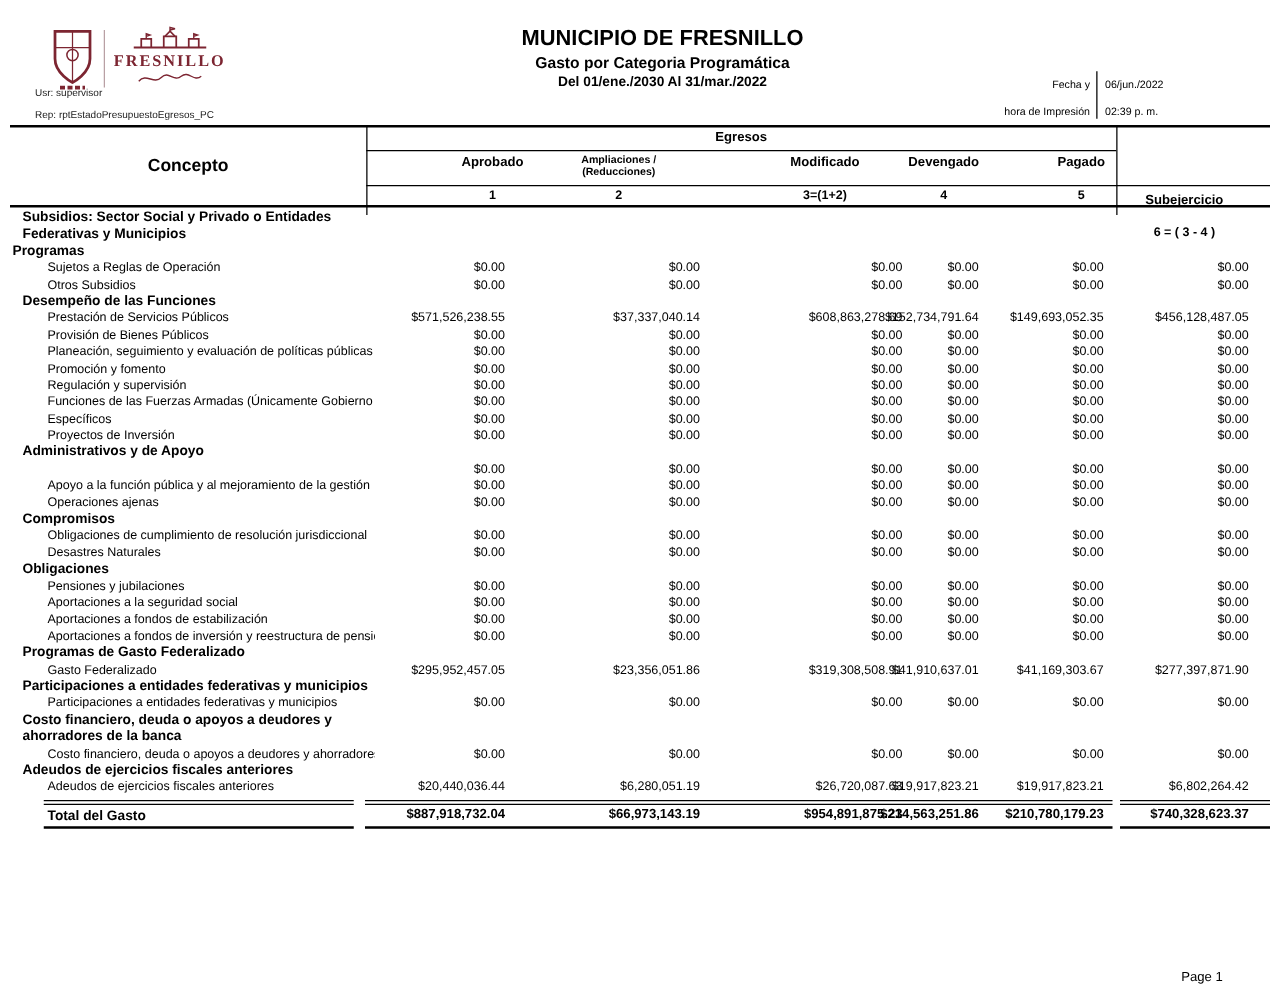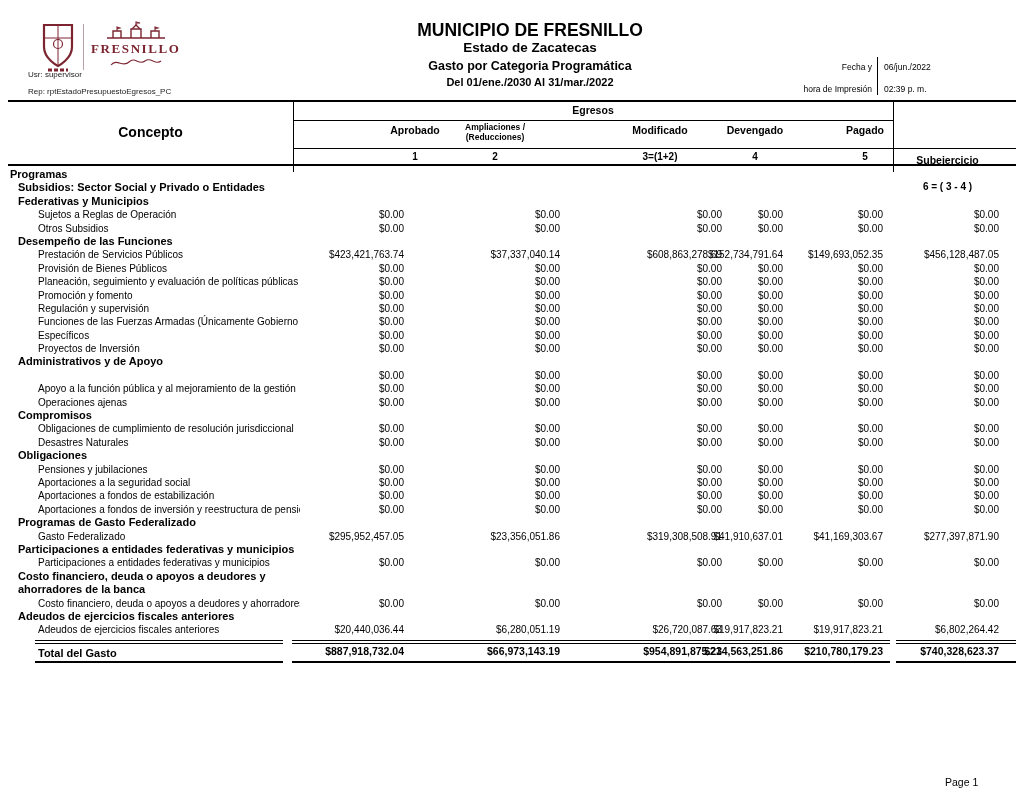--- a/index.html
+++ b/index.html
@@ -42,21 +42,21 @@
   .vline { border-left:1.5px solid #000; top:100px; height:72px; }
   .vl1 { left:293px; } .vl2 { left:893px; }
 
   .concepto { left:8px; top:102px; width:285px; height:60px; display:flex;
               align-items:center; justify-content:center; font-weight:bold; font-size:14px; }
   .egresos { left:293px; top:104px; width:600px; text-align:center; font-weight:bold; font-size:10.5px; }
 
   .colh { top:125px; text-align:center; font-weight:bold; font-size:10.5px; line-height:11px; }
   .colh.small { font-size:8.5px; top:123px; line-height:9.5px; }
   .subh { top:151px; text-align:center; font-weight:bold; font-size:10px; }
-  .c0 { left:360px; width:110px; }
+  .c0 { left:339px; width:110px; }
   .c1 { left:425px; width:140px; }
   .c2 { left:595px; width:130px; }
   .c3 { left:700px; width:110px; }
   .c4 { left:810px; width:110px; }
   .c5 { left:895px; width:105px;margin-top:30px; }
 
   
   .tbody { left:8px; top:168px; width:1008px; }
   .row { position:relative; height:13.4px; line-height:13.4px; font-size:10px; }
   .row.bold { font-weight:bold; font-size:11px; }
@@ -106,21 +106,20 @@
     </svg>
     <div class="wordmark">FRESNILLO</div>
     <svg width="54" height="12" viewBox="0 0 54 12">
       <path d="M2 8 C 8 1, 14 11, 20 5 S 30 9, 36 4 S 46 9, 52 4" stroke="#7c2531" stroke-width="1.1" fill="none"></path>
     </svg>
   </div>
 </div>
 
 <div class="abs titles">
   <div class="t1">MUNICIPIO DE FRESNILLO</div>
-  <div class="t2">Estado de Zacatecas</div>
   <div class="t3">Gasto por Categoria Programática</div>
   <div class="t4">Del 01/ene./2030 Al 31/mar./2022</div>
 </div>
 
 <div class="abs sysinfo usr">Usr: supervisor</div>
 <div class="abs sysinfo rep">Rep: rptEstadoPresupuestoEgresos_PC</div>
 
 <div class="abs print-label pl1">Fecha y</div>
 <div class="abs print-label pl2">hora de Impresión</div>
 <div class="abs print-div"></div>
@@ -149,38 +148,38 @@
 
 <div class="abs subh c0">1</div>
 <div class="abs subh c1">2</div>
 <div class="abs subh c2">3=(1+2)</div>
 <div class="abs subh c3">4</div>
 <div class="abs subh c4">5</div>
 <div class="abs subh c5">6 = ( 3 - 4 )</div>
 
 <div class="abs tbody">
 
-  <div class="row lvl0 bold">
+  <div class="row lvl1 bold twoline">
+    <span class="label">Subsidios: Sector Social y Privado o Entidades Federativas y Municipios</span>
+  </div>
+    <div class="row lvl0 bold">
     <span class="label">Programas</span>
   </div>
-    <div class="row lvl1 bold twoline">
-    <span class="label">Subsidios: Sector Social y Privado o Entidades Federativas y Municipios</span>
-  </div>
     <div class="row lvl2">
     <span class="label">Sujetos a Reglas de Operación</span>
   <span class="val v0">$0.00</span><span class="val v1">$0.00</span><span class="val v2">$0.00</span><span class="val v3">$0.00</span><span class="val v4">$0.00</span><span class="val v5">$0.00</span></div>
     <div class="row lvl2">
     <span class="label">Otros Subsidios</span>
   <span class="val v0">$0.00</span><span class="val v1">$0.00</span><span class="val v2">$0.00</span><span class="val v3">$0.00</span><span class="val v4">$0.00</span><span class="val v5">$0.00</span></div>
     <div class="row lvl1 bold">
     <span class="label">Desempeño de las Funciones</span>
   </div>
     <div class="row lvl2">
     <span class="label">Prestación de Servicios Públicos</span>
-  <span class="val v0">$423,421,763.74</span><span class="val v1">$37,337,040.14</span><span class="val v2">$608,863,278.69</span><span class="val v3">$152,734,791.64</span><span class="val v4">$149,693,052.35</span><span class="val v5">$456,128,487.05</span></div>
+  <span class="val v0">$571,526,238.55</span><span class="val v1">$37,337,040.14</span><span class="val v2">$608,863,278.69</span><span class="val v3">$152,734,791.64</span><span class="val v4">$149,693,052.35</span><span class="val v5">$456,128,487.05</span></div>
     <div class="row lvl2">
     <span class="label">Provisión de Bienes Públicos</span>
   <span class="val v0">$0.00</span><span class="val v1">$0.00</span><span class="val v2">$0.00</span><span class="val v3">$0.00</span><span class="val v4">$0.00</span><span class="val v5">$0.00</span></div>
     <div class="row lvl2">
     <span class="label">Planeación, seguimiento y evaluación de políticas públicas</span>
   <span class="val v0">$0.00</span><span class="val v1">$0.00</span><span class="val v2">$0.00</span><span class="val v3">$0.00</span><span class="val v4">$0.00</span><span class="val v5">$0.00</span></div>
     <div class="row lvl2">
     <span class="label">Promoción y fomento</span>
   <span class="val v0">$0.00</span><span class="val v1">$0.00</span><span class="val v2">$0.00</span><span class="val v3">$0.00</span><span class="val v4">$0.00</span><span class="val v5">$0.00</span></div>
     <div class="row lvl2">

